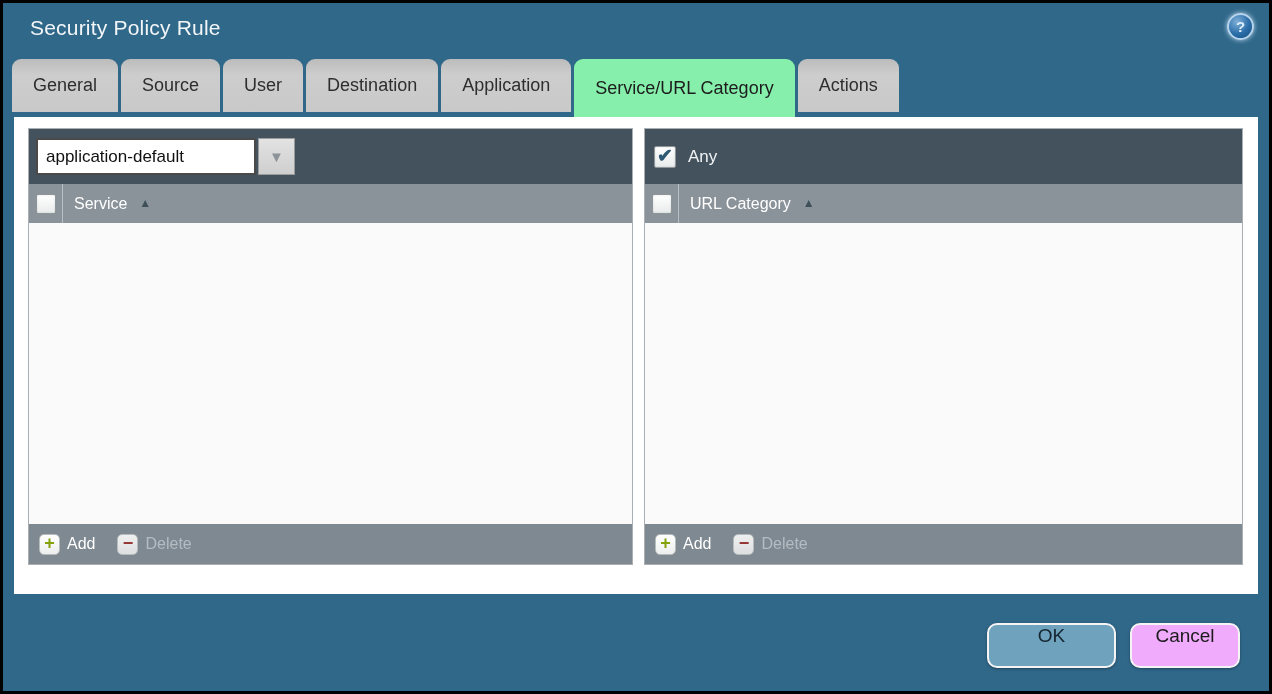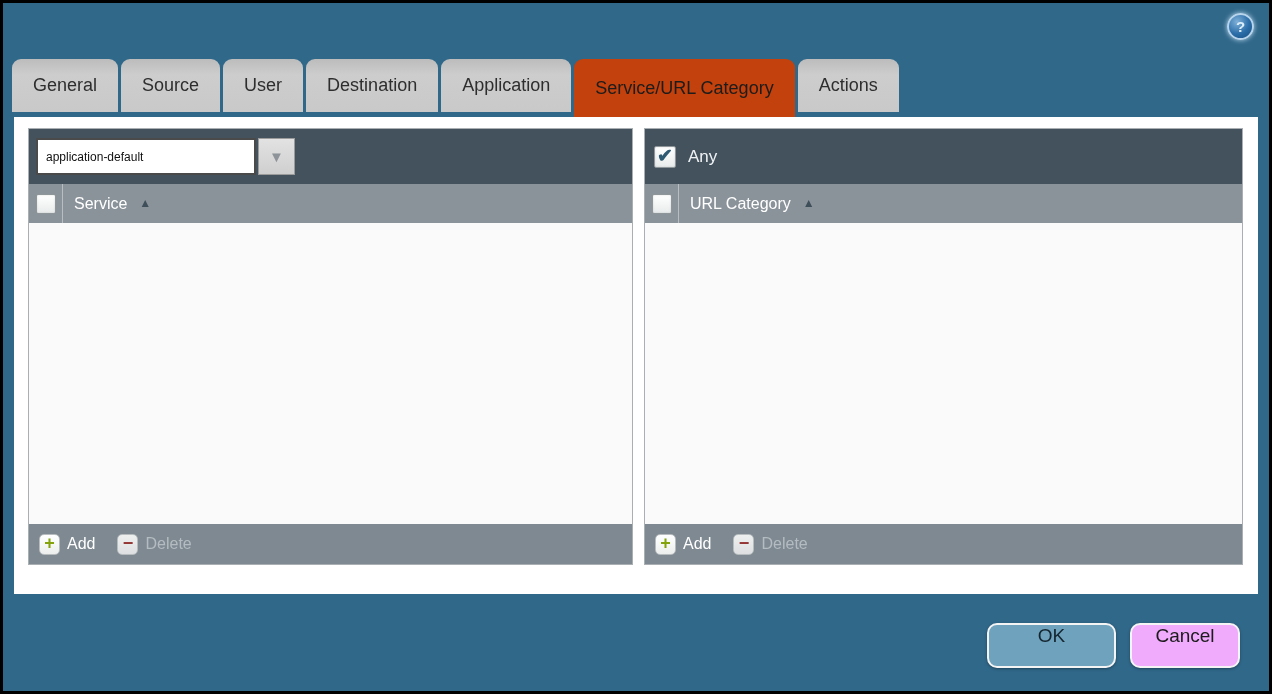--- a/index.html
+++ b/index.html
@@ -31,21 +31,21 @@
     display:flex; align-items:flex-start; gap:3px;
   }
   .tab {
     height:53px; padding:0 21px;
     background:linear-gradient(180deg,#bcbcbc,#cdcdcd 30%,#c9c9c9);
     border-radius:9px 9px 0 0;
     display:flex; align-items:center; justify-content:center;
     font-size:18px; color:#2e2e2e; cursor:pointer; white-space:nowrap;
   }
   .tab.active {
-    height:58px; background:#c2410c; color:#1c1c1c; position:relative; z-index:3;
+    height:58px; background:#86efac; color:#1c1c1c; position:relative; z-index:3;
   }
 
   
   .content {
     position:absolute; left:11px; top:114px; width:1244px; height:477px;
     background:#fff; z-index:2;
   }
 
   
   .panel {
@@ -92,21 +92,21 @@
   .checkbox.large { width:22px; height:22px; }
   .checkbox .checkmark { color:#2d5a72; font-size:19px; font-weight:bold; line-height:1; transform:translateY(-1px); }
 
   .any-row { display:flex; align-items:center; gap:12px; padding-left:2px; }
   .any-label { color:#f0f3f5; font-size:17px; }
 
   .dropdown { display:flex; align-items:center; }
   .dropdown-input {
     width:220px; height:37px; background:#fff; border:2px solid #4a4a4a;
     font-family:"Liberation Sans", sans-serif;
-    font-size:12px; color:#111; padding:0 8px; outline:none;
+    font-size:17px; color:#111; padding:0 8px; outline:none;
   }
   .dropdown-btn {
     width:37px; height:37px; margin-left:2px;
     background:linear-gradient(180deg,#e2e2e2,#cfcfcf);
     border:1px solid #9b9b9b;
     display:flex; align-items:center; justify-content:center; cursor:pointer;
   }
   .dropdown-arrow { color:#8d9398; font-size:15px; }
 
   .footer-btn { display:flex; align-items:center; gap:7px; cursor:pointer; }
@@ -133,20 +133,23 @@
     cursor:pointer; box-shadow:0 1px 3px rgba(0,0,0,.35);
   }
   .btn-ok { width:129px; background:#6fa3bd; color:#142530; }
   .btn-cancel { width:110px; background:#f0abfc; color:#1b1b1b; }
 </style>
 </head>
 <body>
 
 <div class="dialog">
 
+  <div class="titlebar">
+    <span class="title-text">Security Policy Rule</span>
+  </div>
   <div class="help-btn">
     <span>?</span>
   </div>
 
   <div class="tabs">
     <div class="tab">
         <span>General</span>
       </div>
     <div class="tab">
         <span>Source</span>

